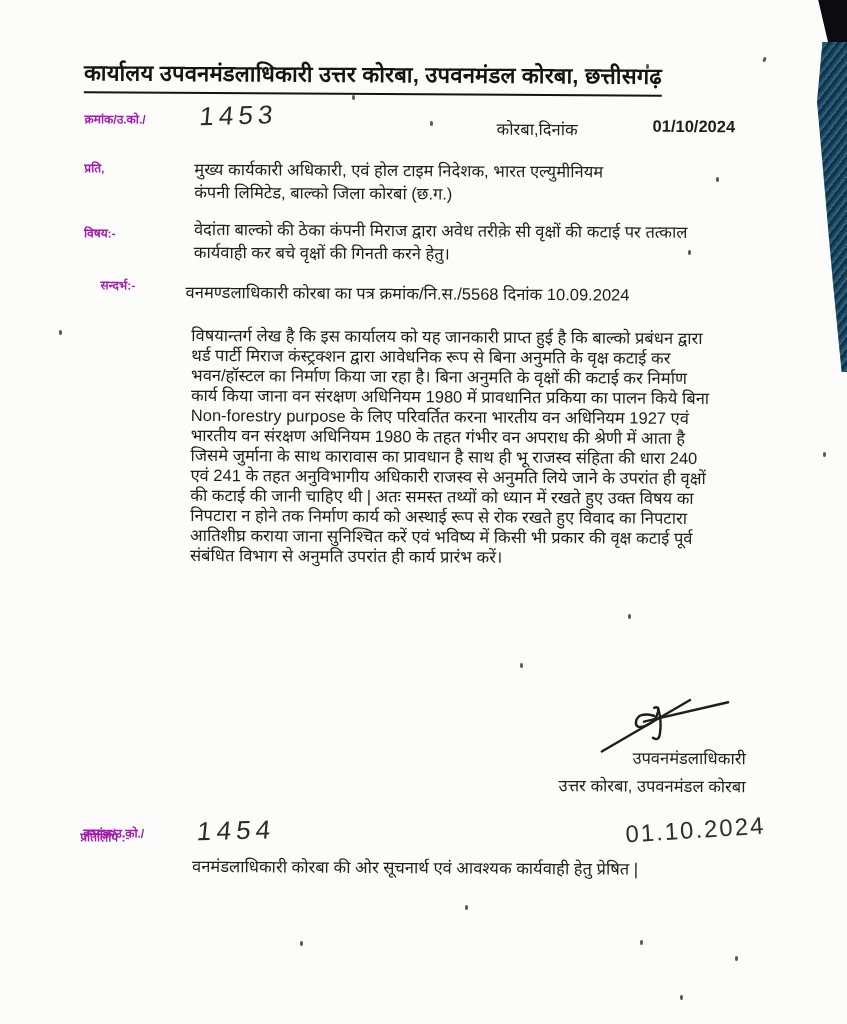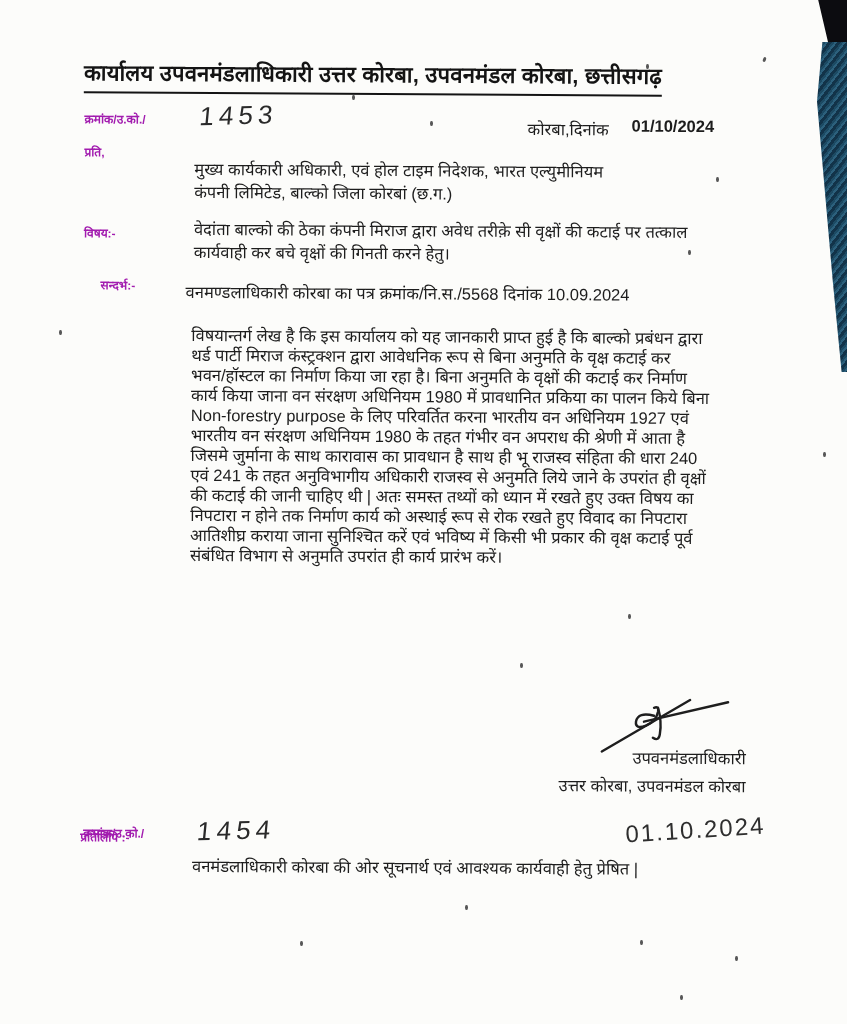--- a/index.html
+++ b/index.html
@@ -76,24 +76,24 @@
     <i class="speck" style="left:680px;top:995px;"></i>
     <i class="speck" style="left:59px;top:330px;"></i>
   </div>
 
   <div class="letter">
 
     <div class="abs header-title">कार्यालय उपवनमंडलाधिकारी उत्तर कोरबा, उपवनमंडल कोरबा, छत्तीसगढ़</div>
 
     <div class="abs label" style="left:85px;top:110px;">क्रमांक/उ.को./</div>
     <div class="abs handwrit" style="left:200px;top:99px;">1453</div>
-    <div class="abs bodytext" style="left:528px;top:114px;">कोरबा,दिनांक</div>
-    <div class="abs bodytext" style="left:632px;top:113px;font-weight:bold;">01/10/2024</div>
+    <div class="abs bodytext" style="left:497px;top:114px;">कोरबा,दिनांक</div>
+    <div class="abs bodytext" style="left:653px;top:113px;font-weight:bold;">01/10/2024</div>
 
-    <div class="abs label" style="left:85px;top:143px;">प्रति,</div>
+    <div class="abs label" style="left:85px;top:159px;">प्रति,</div>
     <div class="abs" style="left:195px;top:157px;">
       <div class="bodytext line23">मुख्य कार्यकारी अधिकारी, एवं होल टाइम निदेशक, भारत एल्युमीनियम</div>
       <div class="bodytext line23">कंपनी लिमिटेड, बाल्को जिला कोरबां (छ.ग.)</div>
     </div>
 
     <div class="abs label" style="left:85px;top:224px;text-align:right;">विषय:-</div>
     <div class="abs" style="left:195px;top:217px;">
       <div class="bodytext line23">वेदांता बाल्को की ठेका कंपनी मिराज द्वारा अवेध तरीक़े सी वृक्षों की कटाई पर तत्काल</div>
       <div class="bodytext line23">कार्यवाही कर बचे वृक्षों की गिनती करने हेतु।</div>
     </div>

